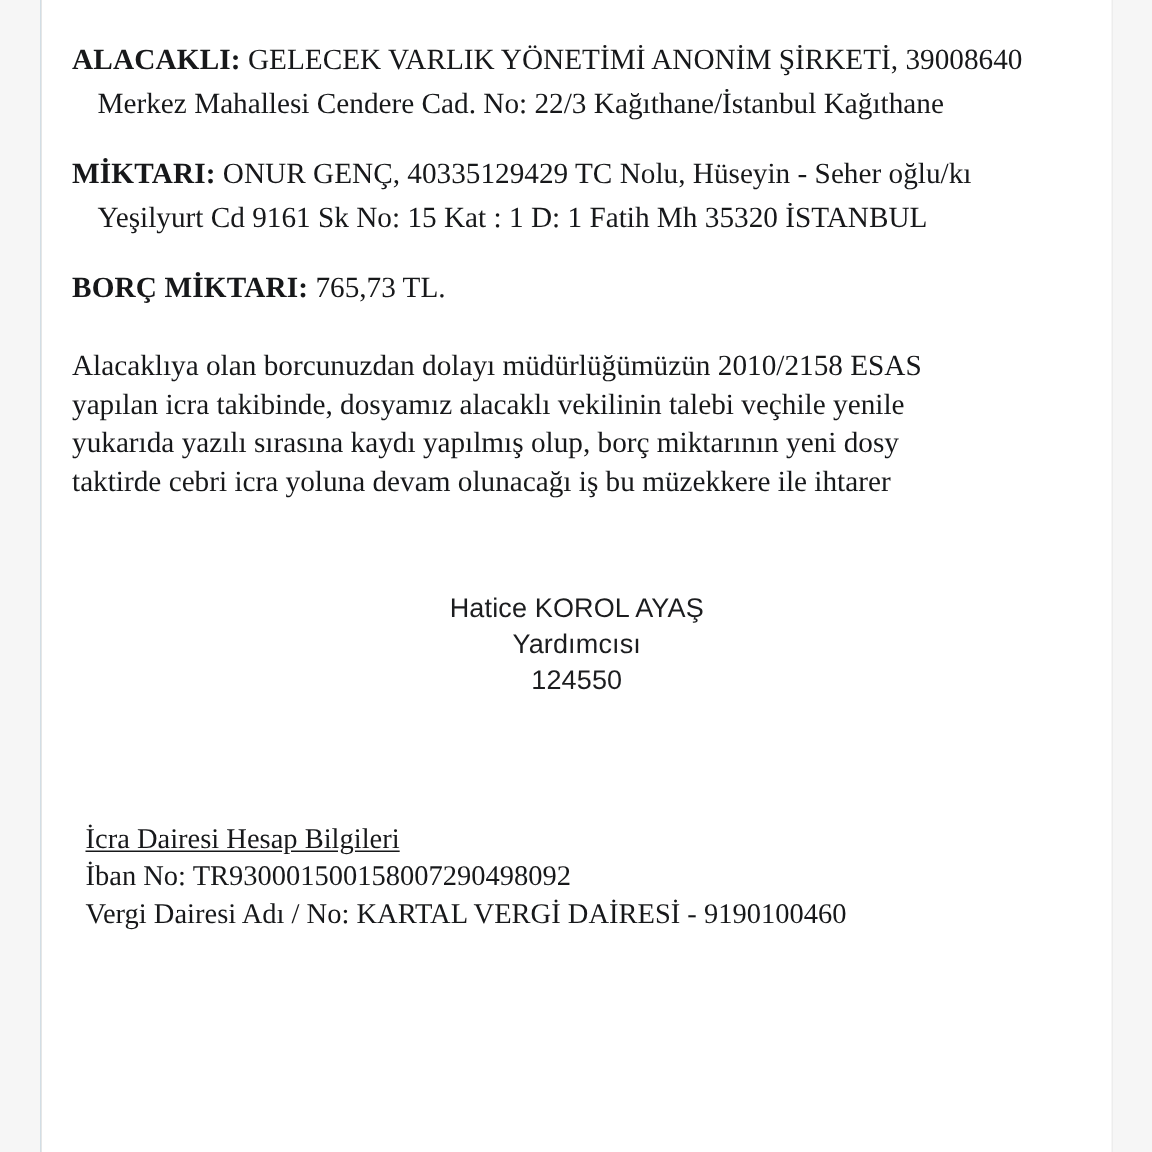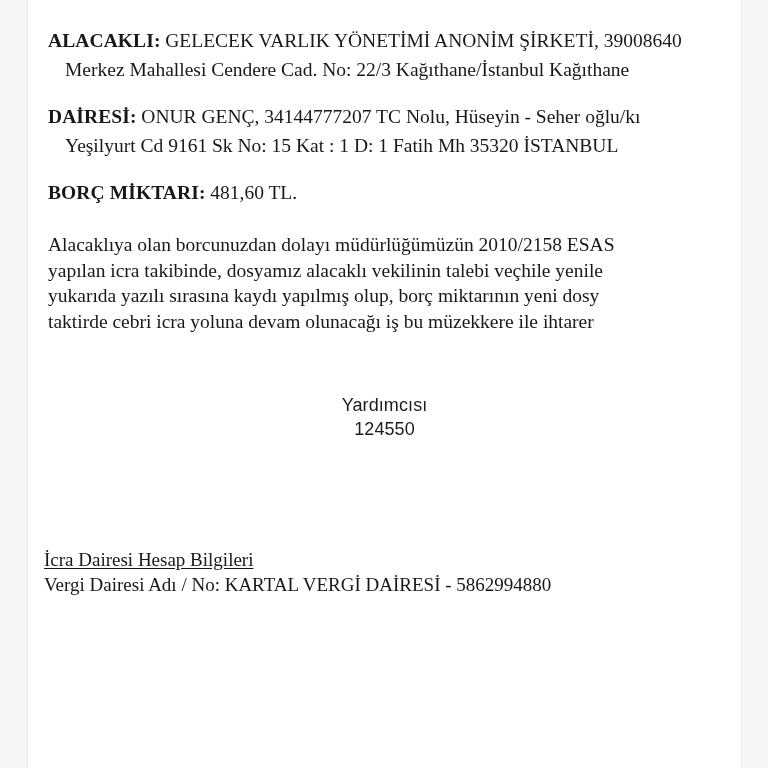--- a/index.html
+++ b/index.html
@@ -120,21 +120,21 @@
     font-size: 18px;
     line-height: 24px;
     color: #1c1d1f;
     letter-spacing: 0.1px;
   }
   .signature .sline { white-space: nowrap; }
 
   
   .footer {
     position: absolute;
-    left: 17px;
+    left: 30px;
     top: 547px;
     font-size: 19px;
     line-height: 25px;
     color: #17181a;
   }
   .footer .fline { white-space: nowrap; }
   .footer .f-head {
     text-decoration: underline;
     text-underline-offset: 2px;
   }
@@ -157,54 +157,56 @@
         <div class="lbl-line">
           <span class="lbl">ALACAKLI</span><span class="sep">:</span>&nbsp;<span class="val">GELECEK VARLIK YÖNETİMİ ANONİM ŞİRKETİ, 39008640</span>
         </div>
         <div class="cont-line">Merkez Mahallesi Cendere Cad. No: 22/3 Kağıthane/İstanbul Kağıthane</div>
       </div>
 
       <div class="gap-a"></div>
 
       <div class="block">
         <div class="lbl-line">
-          <span class="lbl">DAİRESİ</span><span class="sep">:</span>&nbsp;<span class="val">ONUR GENÇ,  34144777207 TC Nolu, Hüseyin - Seher oğlu/kı</span>
+          <span class="lbl">MİKTARI</span><span class="sep">:</span>&nbsp;<span class="val">ONUR GENÇ,  40335129429 TC Nolu, Hüseyin - Seher oğlu/kı</span>
         </div>
         <div class="cont-line">Yeşilyurt Cd 9161 Sk No: 15 Kat : 1 D: 1 Fatih Mh 35320 İSTANBUL</div>
       </div>
 
       <div class="gap-b"></div>
 
       <div class="block">
         <div class="lbl-line">
-          <span class="lbl">BORÇ MİKTARI</span><span class="sep">:</span>&nbsp;<span class="val">481,60 TL.</span>
+          <span class="lbl">BORÇ MİKTARI</span><span class="sep">:</span>&nbsp;<span class="val">765,73 TL.</span>
         </div>
       </div>
 
       <div class="gap-c"></div>
 
       <div class="body-par">
         <div class="pline">
           <span>Alacaklıya olan borcunuzdan dolayı müdürlüğümüzün </span><b>2010/2158 ESAS</b>
         </div>
         <div class="pline">yapılan icra takibinde, dosyamız alacaklı vekilinin talebi veçhile yenile</div>
         <div class="pline">yukarıda yazılı sırasına kaydı yapılmış olup, borç miktarının yeni dosy</div>
         <div class="pline">taktirde cebri icra yoluna devam olunacağı iş bu müzekkere ile ihtarer</div>
       </div>
 
     </div>
 
     <div class="signature">
+      <div class="sline">Hatice KOROL AYAŞ</div>
       <div class="sline">Yardımcısı</div>
       <div class="sline">124550</div>
     </div>
 
     <div class="footer">
       <div class="fline f-head">İcra Dairesi Hesap Bilgileri</div>
-      <div class="fline">Vergi Dairesi Adı / No: KARTAL VERGİ DAİRESİ - 5862994880</div>
+      <div class="fline">İban No: TR930001500158007290498092</div>
+      <div class="fline">Vergi Dairesi Adı / No: KARTAL VERGİ DAİRESİ - 9190100460</div>
     </div>
 
   </div>
 
   <div class="page-edge-left"></div>
   <div class="page-edge-right"></div>
 
 </div>
 
 </body></html>

